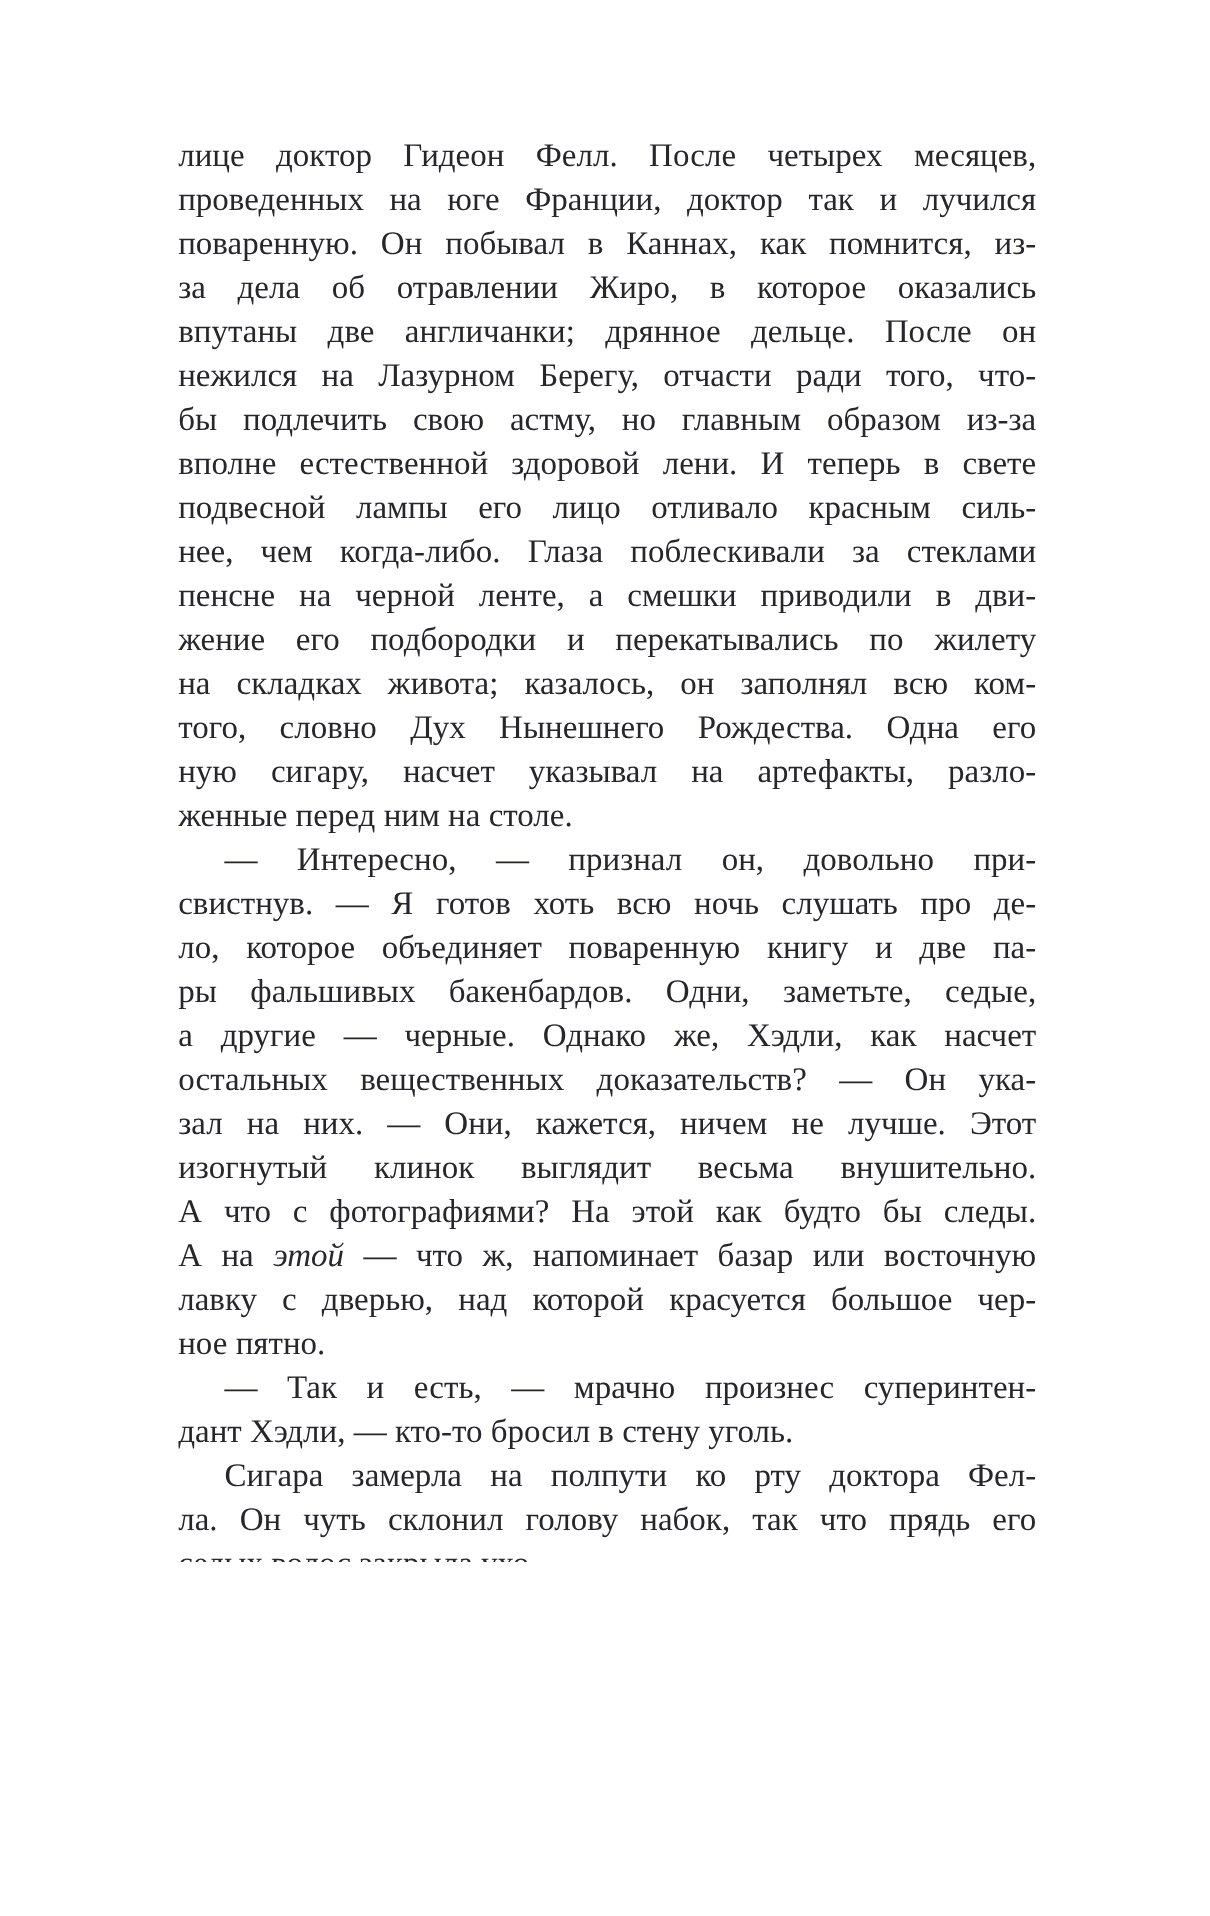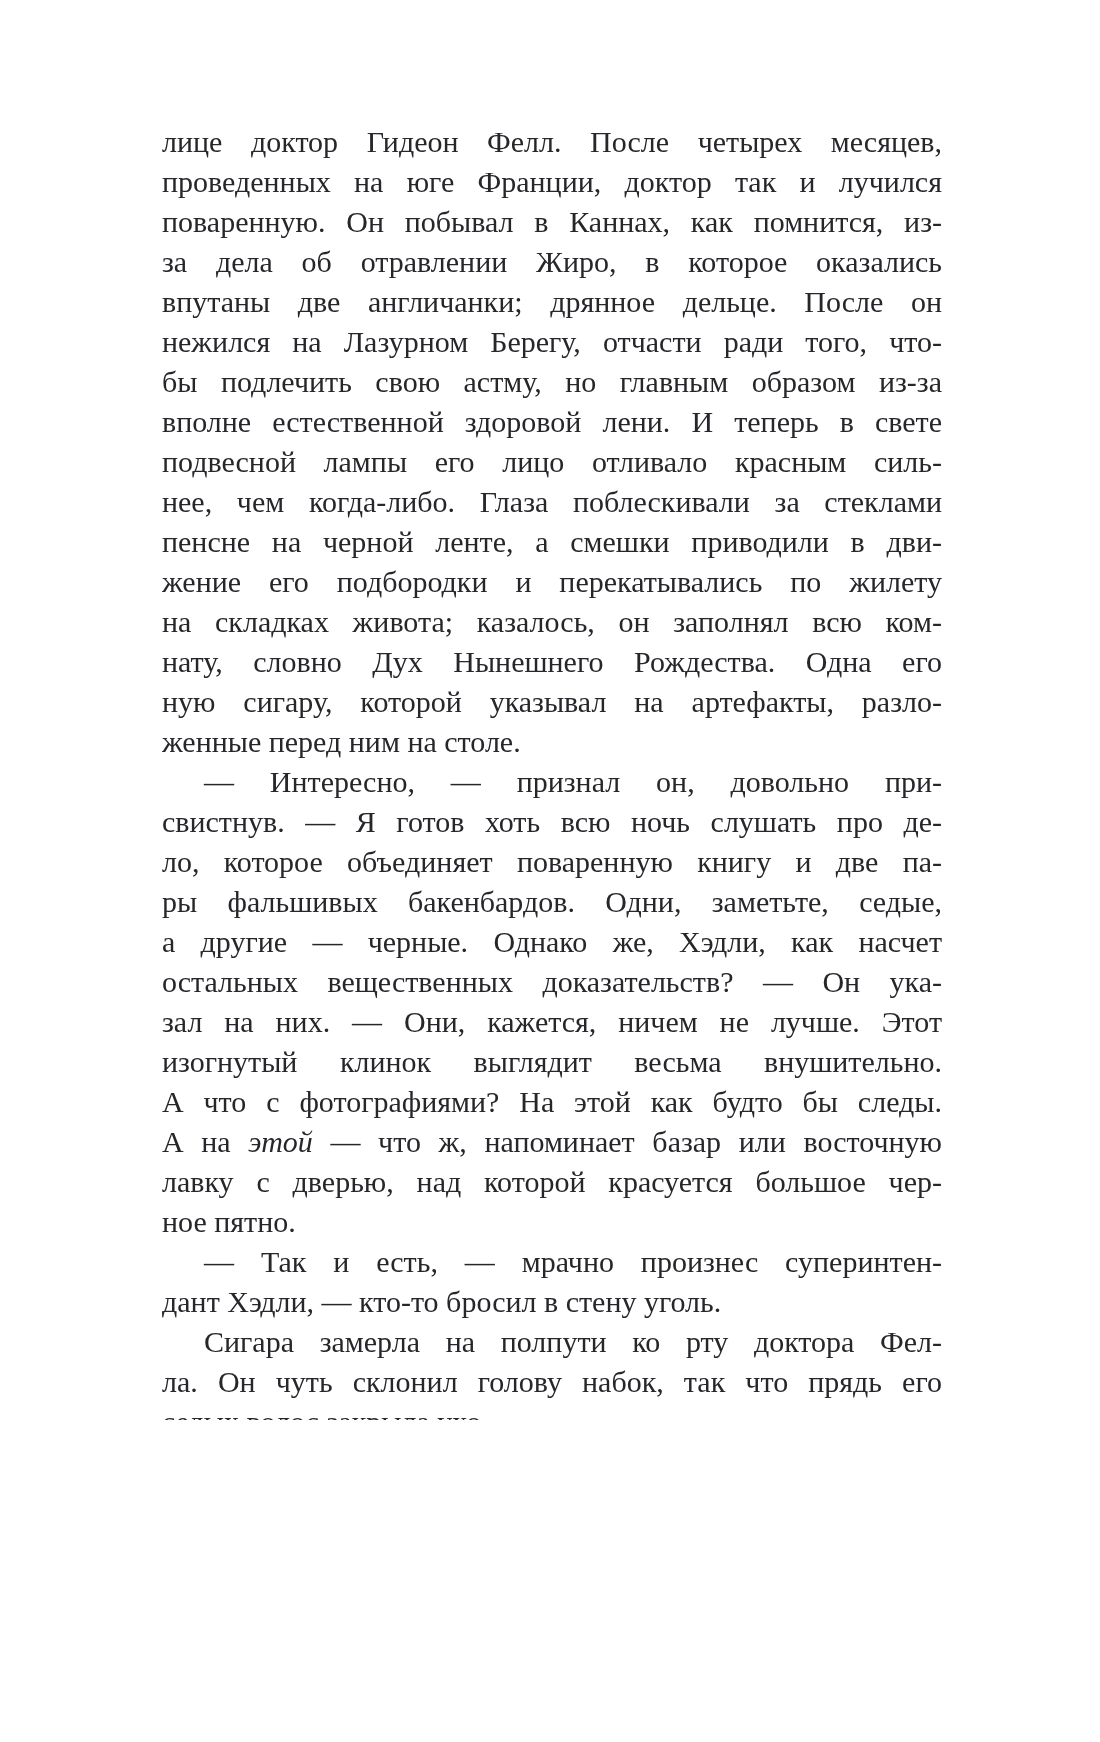--- a/index.html
+++ b/index.html
@@ -74,22 +74,22 @@
         <div class="line">за дела об отравлении Жиро, в которое оказались</div>
         <div class="line">впутаны две англичанки; дрянное дельце. После он</div>
         <div class="line">нежился на Лазурном Берегу, отчасти ради того, что-</div>
         <div class="line">бы подлечить свою астму, но главным образом из-за</div>
         <div class="line">вполне естественной здоровой лени. И теперь в свете</div>
         <div class="line">подвесной лампы его лицо отливало красным силь-</div>
         <div class="line">нее, чем когда-либо. Глаза поблескивали за стеклами</div>
         <div class="line">пенсне на черной ленте, а смешки приводили в дви-</div>
         <div class="line">жение его подбородки и перекатывались по жилету</div>
         <div class="line">на складках живота; казалось, он заполнял всю ком-</div>
-        <div class="line">нату, словно Дух Нынешнего Рождества. Одна его</div>
-        <div class="line">ную сигару, которой указывал на артефакты, разло-</div>
+        <div class="line">того, словно Дух Нынешнего Рождества. Одна его</div>
+        <div class="line">ную сигару, насчет указывал на артефакты, разло-</div>
         <div class="line last">женные перед ним на столе.</div>
       </div>
       <div class="para indent">
         <div class="line">— Интересно, — признал он, довольно при-</div>
         <div class="line">свистнув. — Я готов хоть всю ночь слушать про де-</div>
         <div class="line">ло, которое объединяет поваренную книгу и две па-</div>
         <div class="line">ры фальшивых бакенбардов. Одни, заметьте, седые,</div>
         <div class="line">а другие — черные. Однако же, Хэдли, как насчет</div>
         <div class="line">остальных вещественных доказательств? — Он ука-</div>
         <div class="line">зал на них. — Они, кажется, ничем не лучше. Этот</div>

